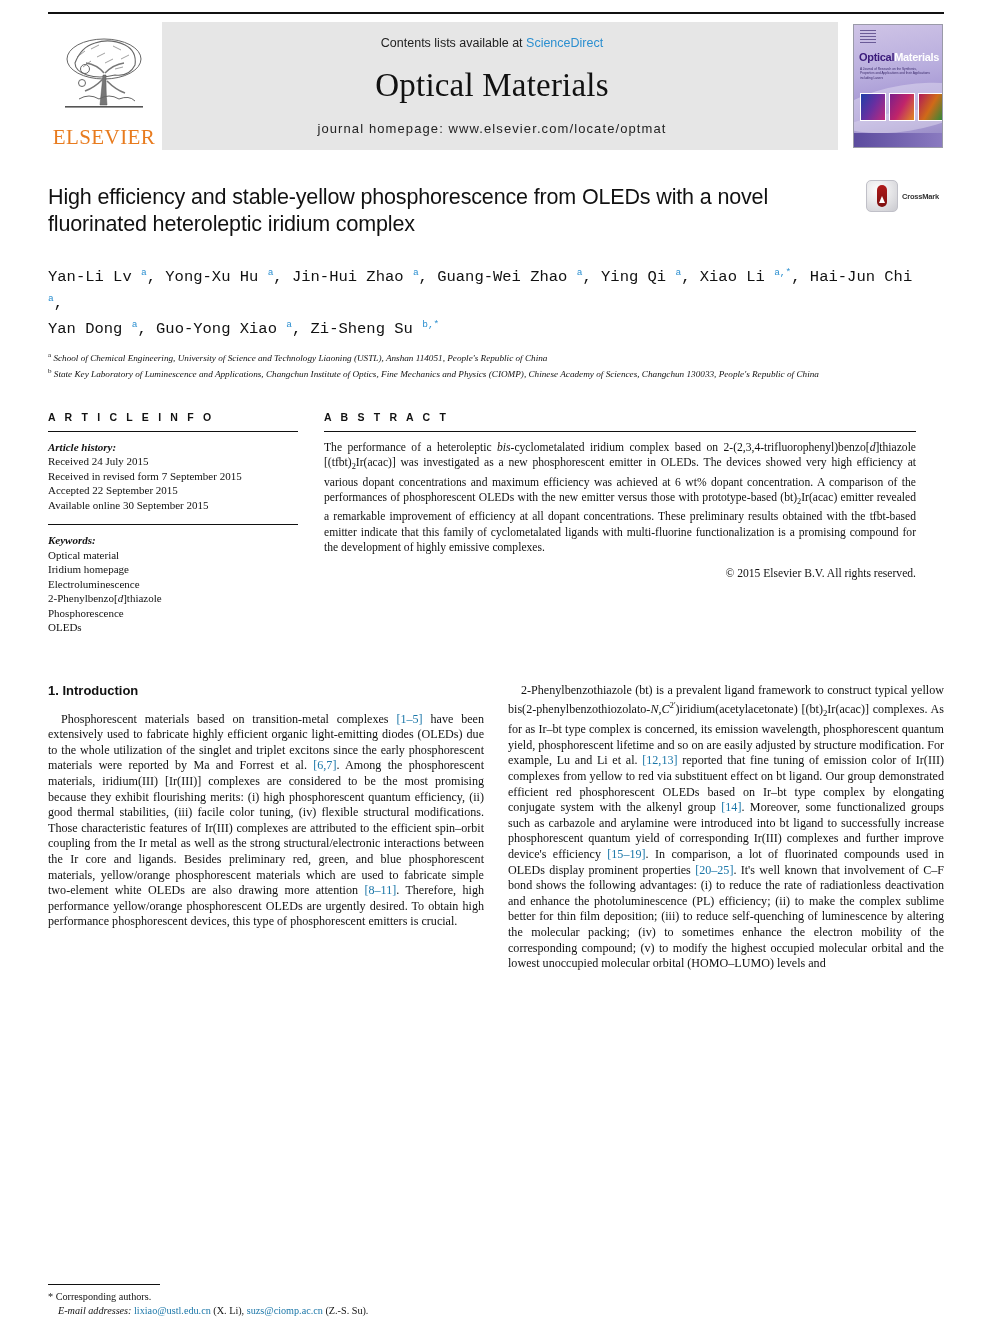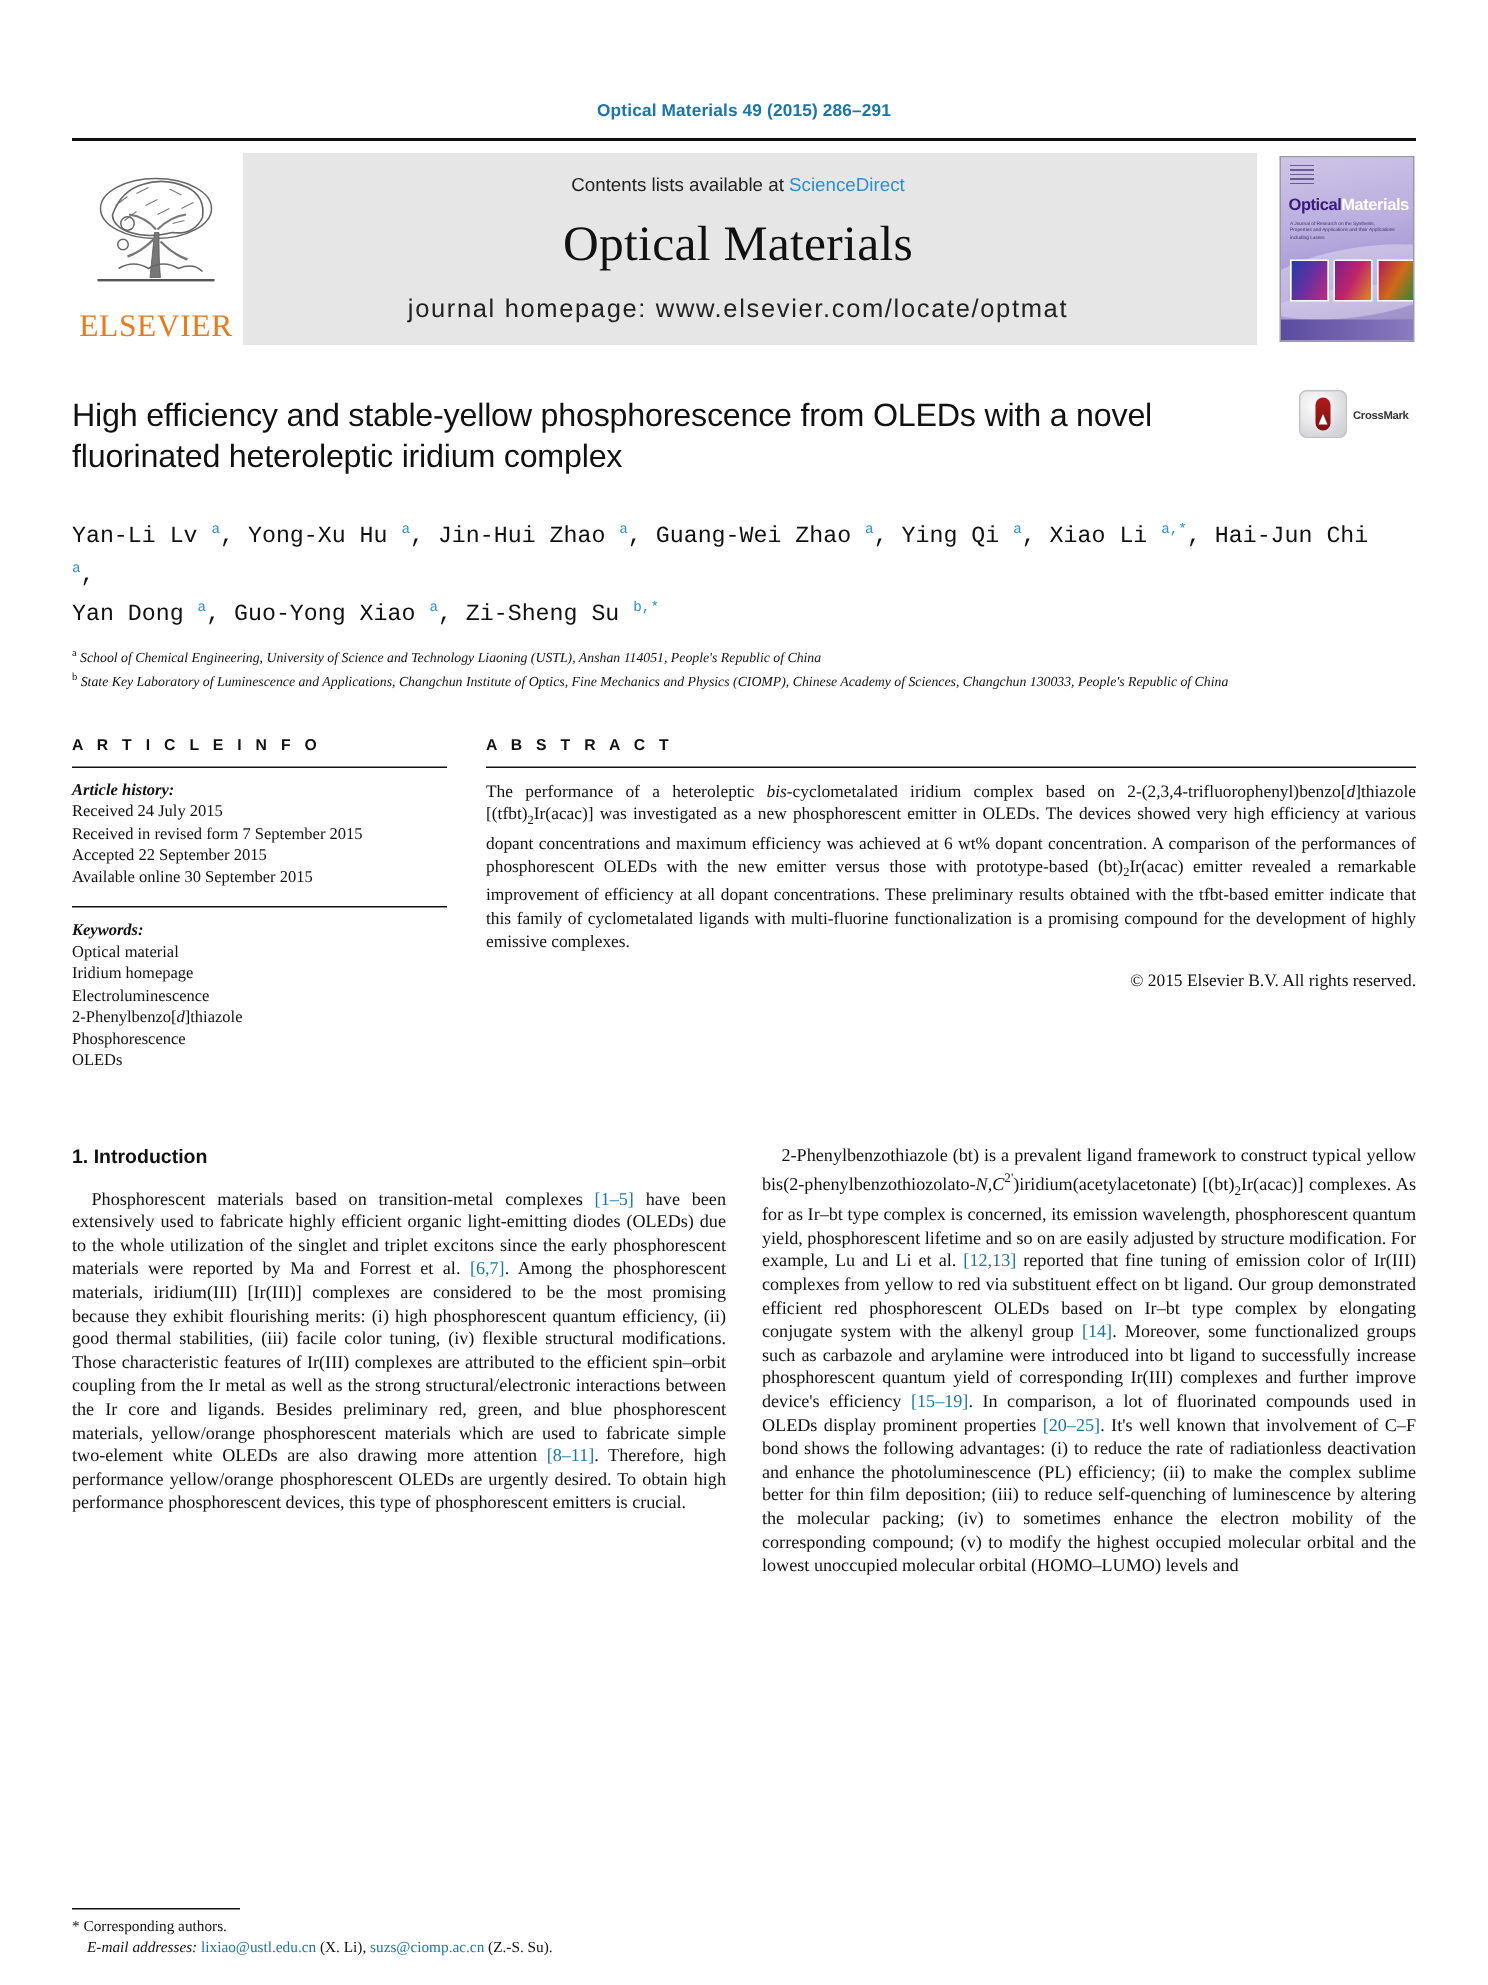--- a/index.html
+++ b/index.html
@@ -75,21 +75,21 @@
   }
   .contents-line .sd { color: #2b8fd0; }
   .journal-name {
     font-family: "Liberation Serif", serif;
     font-size: 33px;
     color: #111;
     letter-spacing: .2px;
   }
   .homepage-line {
     font-family: "Liberation Sans", sans-serif;
-    font-size: 17px;
+    font-size: 13px;
     color: #222;
     letter-spacing: 1.1px;
   }
   .cover {
     flex: 0 0 92px;
     width: 92px;
     margin-left: 14px;
     display: flex;
     align-items: center;
     justify-content: center;
@@ -223,21 +223,21 @@
     font-family: "Liberation Serif", serif;
     font-style: italic;
     font-size: 9.2px;
     line-height: 12.5px;
     color: #111;
     max-width: 890px;
   }
   .affiliations sup { font-style: normal; font-size: 7px; vertical-align: super; }
   
   .info-abstract {
-    margin: 30px 48px 0 48px;
+    margin: 30px 76px 0 48px;
     display: flex;
     gap: 26px;
     justify-content: flex-end;
   }
   .col-info { flex: 0 0 250px; }
   .col-abs  { flex: 1 1 auto; }
   .sec-head {
     font-family: "Liberation Sans", sans-serif;
     font-size: 10.5px;
     font-weight: bold;
@@ -319,21 +319,20 @@
     margin-top: 1px;
   }
   sub { font-size: .72em; }
   sup.num { font-size: .72em; vertical-align: super; }
 </style>
 </head>
 <body>
 
 <div class="page">
 
-  <div class="running-head">Optical Materials 49 (2015) 286–291</div>
 
   <div class="masthead">
 
     <div class="elsevier-logo">
       <svg class="tree-svg" width="98" height="92" viewBox="0 0 98 92">
         <g fill="#555" stroke="#555" stroke-width="0.5">
           <ellipse cx="49" cy="26" rx="37" ry="20" fill="none" stroke="#666" stroke-width="1"></ellipse>
           <path d="M20,30 Q26,14 40,10 Q55,5 70,12 Q82,18 80,32 Q74,44 60,42 Q44,46 32,42 Q20,38 20,30 Z" fill="none" stroke="#666" stroke-width="1.1"></path>
           <path d="M48,42 C47,52 46,62 45,72 L52,72 C51,62 51,52 51,42 Z" fill="#777"></path>
           <path d="M48,46 C42,52 36,56 30,58" fill="none" stroke="#777" stroke-width="1.6"></path>

